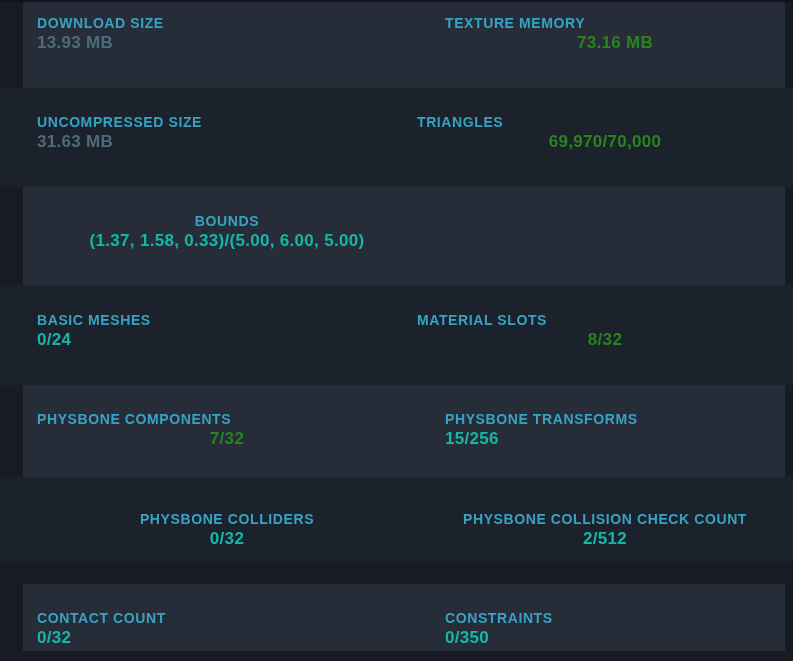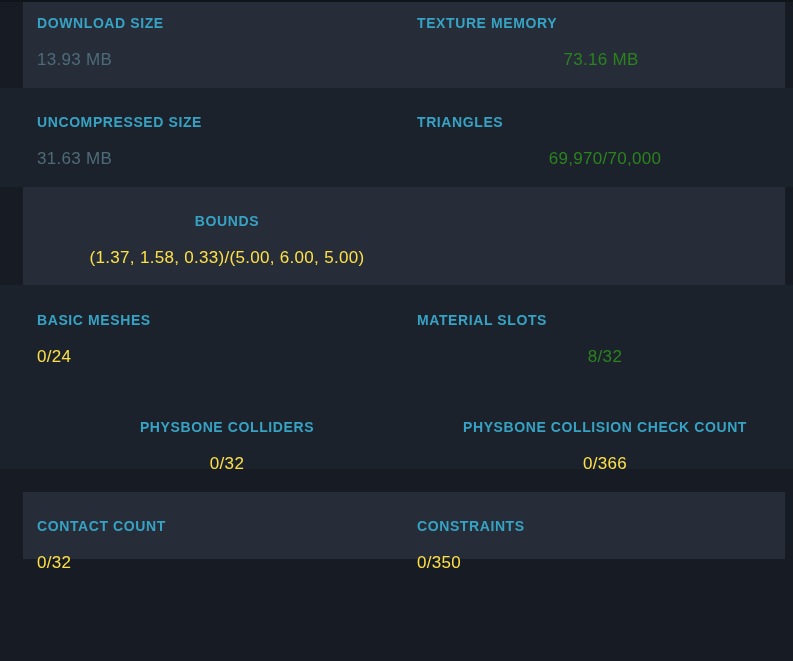--- a/index.html
+++ b/index.html
@@ -21,20 +21,21 @@
   }
   .row.dark {
     background: #1c222c;
     padding-left: 37px;
   }
   .row.light {
     background: #262d39;
     margin-left: 23px;
     margin-right: 8px;
     padding-left: 14px;
+    gap: 28px;
   }
   
   .row.r1 { height: 86px; padding-top: 12px; }
   .row.r2 { height: 99px; padding-top: 25px; }
   .row.r3 { height: 98px; padding-top: 25px; text-align: center; }
   .row.r4 { height: 100px; padding-top: 26px; }
   .row.r5 { height: 92px; padding-top: 25px; }
   .row.r6 { height: 84px; padding-top: 33px; margin-bottom: 23px; text-align: center; }
   .row.r7 { height: 67px; padding-top: 25px; }
 
@@ -42,30 +43,29 @@
   .label {
     color: #37a3c4;
     font-size: 14px;
     line-height: 19px;
     font-weight: 700;
     letter-spacing: 0.6px;
     text-transform: uppercase;
     white-space: nowrap;
   }
   .value {
-    margin-top: 17px;
     font-size: 17px;
     line-height: 20px;
-    font-weight: 400;
+    font-weight: 700;
     letter-spacing: 0.3px;
     white-space: nowrap;
   }
   .value.neutral   { color: #4d6b78; }
   .value.good      { color: #2b831e; text-align: center; }
-  .value.excellent { color: #fde047; }
+  .value.excellent { color: #14b8a6; }
 </style>
 </head>
 <body>
 
 <div class="top-strip"></div>
 
 <div class="stats-list">
 
   <div class="row light r1">
     <div class="cell">
@@ -100,29 +100,39 @@
     <div class="cell">
       <div class="label">BASIC MESHES</div>
       <div class="value excellent">0/24</div>
     </div>
     <div class="cell">
       <div class="label">MATERIAL SLOTS</div>
       <div class="value good">8/32</div>
     </div>
   </div>
 
+  <div class="row light r5">
+    <div class="cell">
+      <div class="label">PHYSBONE COMPONENTS</div>
+      <div class="value good">7/32</div>
+    </div>
+    <div class="cell">
+      <div class="label">PHYSBONE TRANSFORMS</div>
+      <div class="value excellent">15/256</div>
+    </div>
+  </div>
 
   <div class="row dark r6">
     <div class="cell">
       <div class="label">PHYSBONE COLLIDERS</div>
       <div class="value excellent">0/32</div>
     </div>
     <div class="cell">
       <div class="label">PHYSBONE COLLISION CHECK COUNT</div>
-      <div class="value excellent">0/366</div>
+      <div class="value excellent">2/512</div>
     </div>
   </div>
 
   <div class="row light r7">
     <div class="cell">
       <div class="label">CONTACT COUNT</div>
       <div class="value excellent">0/32</div>
     </div>
     <div class="cell">
       <div class="label">CONSTRAINTS</div>

